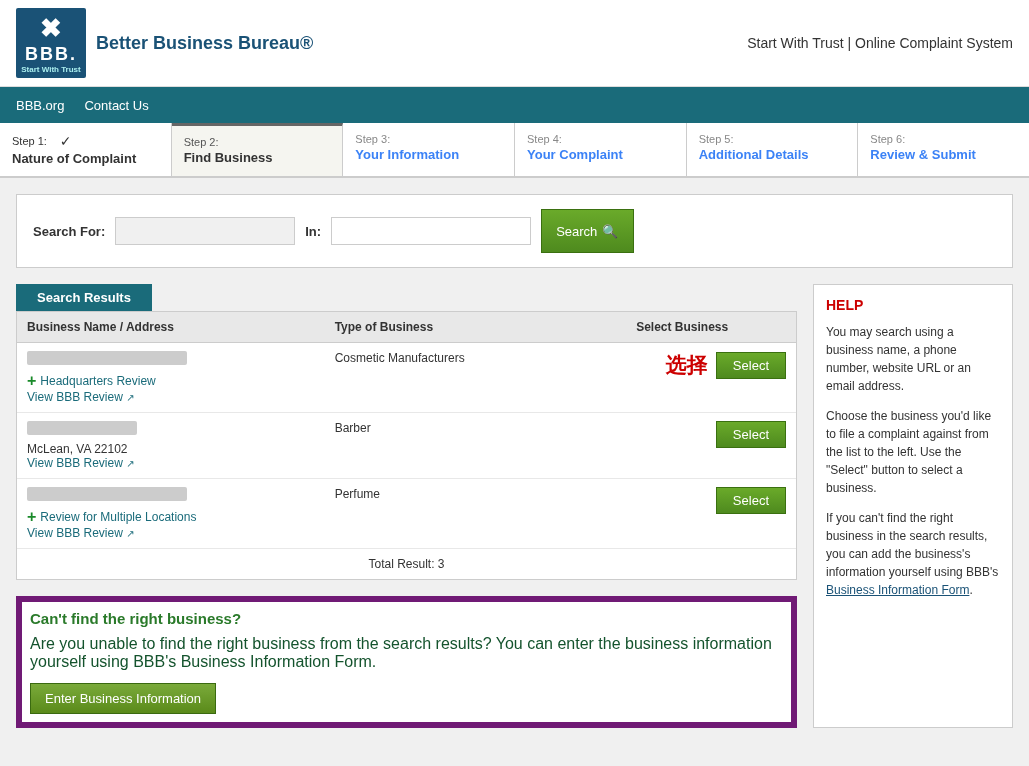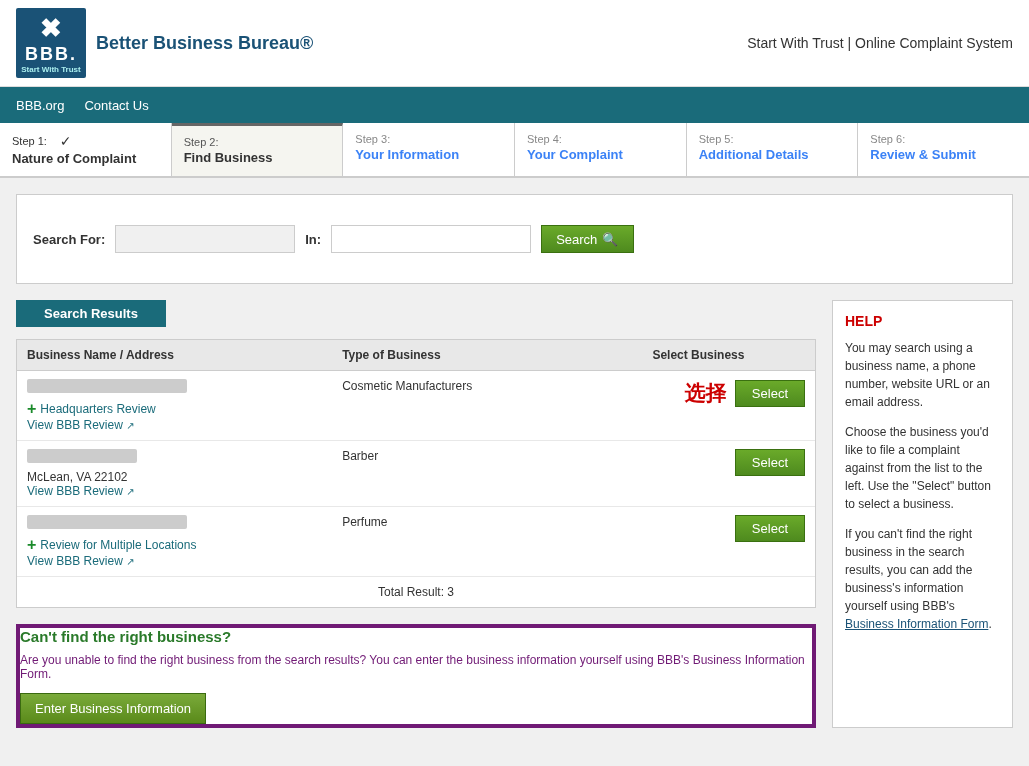--- a/index.html
+++ b/index.html
@@ -27,58 +27,58 @@
     .step.active .step-num { color: #555; }
     .step.active .step-label { color: #333; }
     .step.completed .step-num { color: #333; }
     .step.completed .step-label { color: #333; }
     .check-icon { color: #333; font-size: 14px; }
 
     
     .main { padding: 16px; max-width: 1029px; }
 
     
-    .search-bar { background: #fff; border: 1px solid #ccc; padding: 30px 16px; display: flex; align-items: center; gap: 10px; margin-bottom: 16px; }
+    .search-bar { background: #fff; border: 1px solid #ccc; padding: 14px 16px; display: flex; align-items: center; gap: 10px; margin-bottom: 16px; }
     .search-bar label { font-weight: bold; font-size: 13px; }
     .search-bar input { border: 1px solid #ccc; padding: 5px 8px; font-size: 13px; height: 28px; }
     .search-bar .search-for-input { width: 180px; background: #f0f0f0; }
     .search-bar .in-input { width: 200px; }
-    .search-btn { background: linear-gradient(to bottom, #6aaa2a, #4e8a1e); color: #fff; border: 1px solid #3a7010; padding: 5px 14px; font-size: 13px; cursor: pointer; height: 28px; display: flex; align-items: center; gap: 5px; }
+    .search-btn { background: linear-gradient(to bottom, #6aaa2a, #4e8a1e); color: #fff; border: 1px solid #3a7010; padding: 5px 14px; font-size: 13px; cursor: pointer; height: 44px; display: flex; align-items: center; gap: 5px; }
 
     
     .content-area { display: flex; gap: 16px; }
 
     
     .results-panel { flex: 1; }
-    .results-header { background: #1a6b7a; color: #fff; padding: 6px 28px; font-size: 13px; font-weight: bold; display: inline-block; margin-bottom: 12px; }
+    .results-header { background: #1a6b7a; color: #fff; padding: 6px 21px; font-size: 13px; font-weight: bold; display: inline-block; margin-bottom: 0; }
     .results-table-wrapper { border: 1px solid #ccc; background: #fff; }
     .results-table { width: 100%; border-collapse: collapse; }
     .results-table th { background: #e8e8e8; padding: 8px 10px; text-align: left; font-size: 12px; font-weight: bold; border-bottom: 1px solid #ccc; }
     .results-table th.right { text-align: center; }
     .results-table td { padding: 8px 10px; border-bottom: 1px solid #e8e8e8; vertical-align: top; font-size: 12px; }
     .results-table tr:last-child td { border-bottom: none; text-align: center; }
 
     .business-name-blurred { background: #ccc; height: 14px; width: 160px; display: inline-block; border-radius: 2px; }
     .hq-link { color: #1a6b7a; text-decoration: none; font-size: 12px; display: flex; align-items: center; gap: 4px; }
     .view-link { color: #1a6b7a; text-decoration: none; font-size: 12px; }
     .plus-icon { color: #1a8a2a; font-size: 16px; font-weight: bold; }
 
     .select-btn { background: linear-gradient(to bottom, #6aaa2a, #4e8a1e); color: #fff; border: 1px solid #3a7010; padding: 5px 16px; font-size: 13px; cursor: pointer; white-space: nowrap; }
 
     .select-cell { text-align: right; display: flex; align-items: center; justify-content: flex-end; gap: 8px; }
     .chinese-text { color: #cc0000; font-size: 21px; font-weight: bold; }
 
     
-    .cant-find { border: 4px solid #701a75; background: #fff; margin-top: 16px; padding: 0; }
+    .cant-find { border: 6px solid #701a75; background: #fff; margin-top: 16px; padding: 8px; }
     .cant-find-title { color: #2a7a2a; font-size: 15px; font-weight: bold; margin-bottom: 8px; }
-    .cant-find-text { font-size: 12px; margin-bottom: 12px; color: #701a75; }
+    .cant-find-text { font-size: 16px; margin-bottom: 12px; color: #14532d; }
     .enter-btn { background: linear-gradient(to bottom, #7aaa3a, #5a8a1a); color: #fff; border: 1px solid #3a6a10; padding: 7px 14px; font-size: 13px; cursor: pointer; }
 
     
-    .help-panel { width: 181px; background: #fff; border: 1px solid #ccc; padding: 12px; font-size: 12px; color: #333; flex-shrink: 0; }
+    .help-panel { width: 200px; background: #fff; border: 1px solid #ccc; padding: 12px; font-size: 12px; color: #333; flex-shrink: 0; }
     .help-title { color: #cc0000; font-weight: bold; font-size: 14px; margin-bottom: 10px; }
     .help-text { line-height: 1.5; margin-bottom: 12px; }
     .help-link { color: #1a5276; }
   </style>
 </head>
 <body>
 
 <div class="header">
   <div class="header-logo">
     <div class="logo-box">

